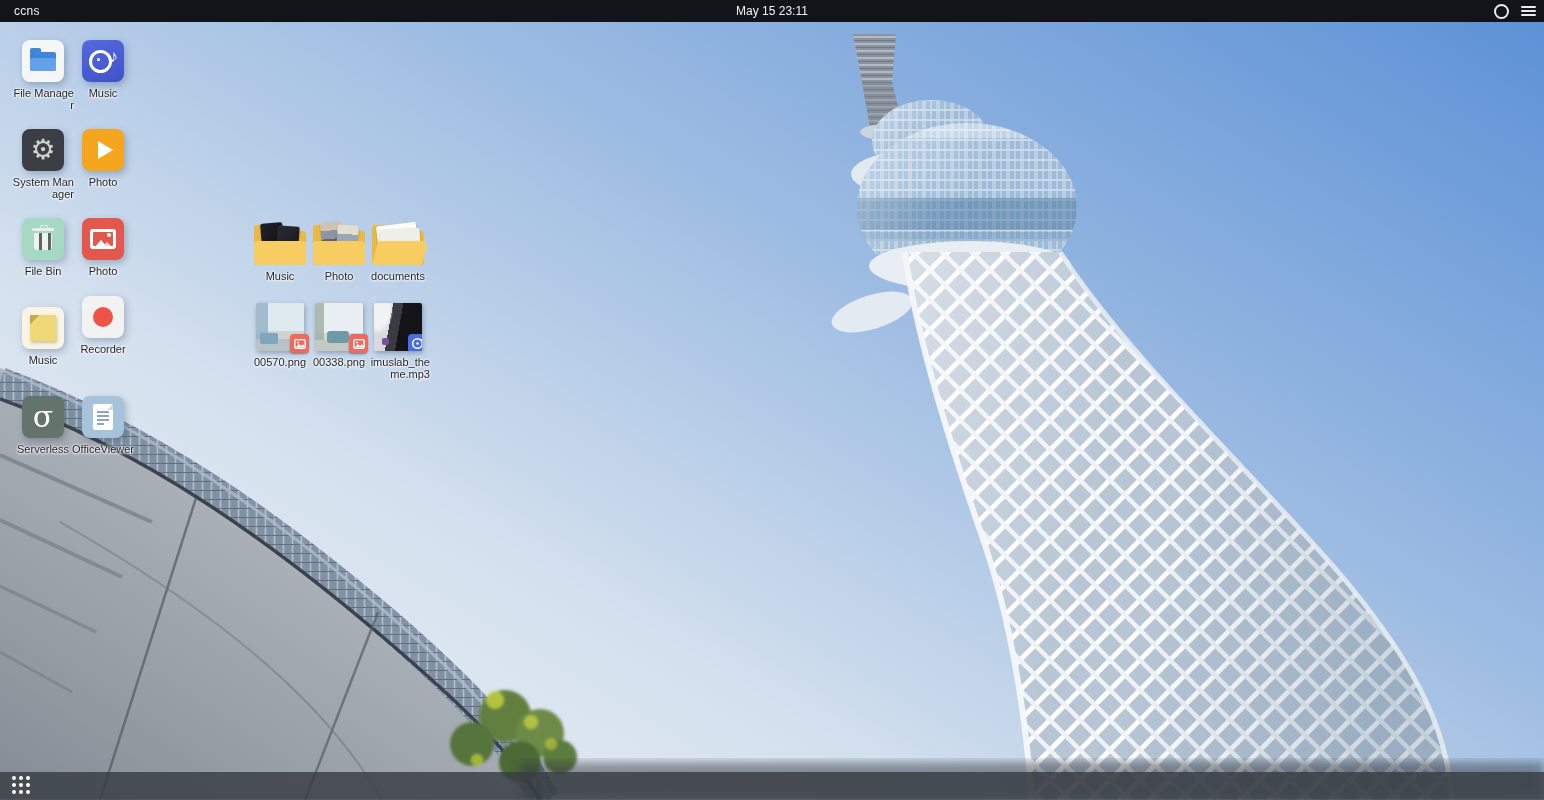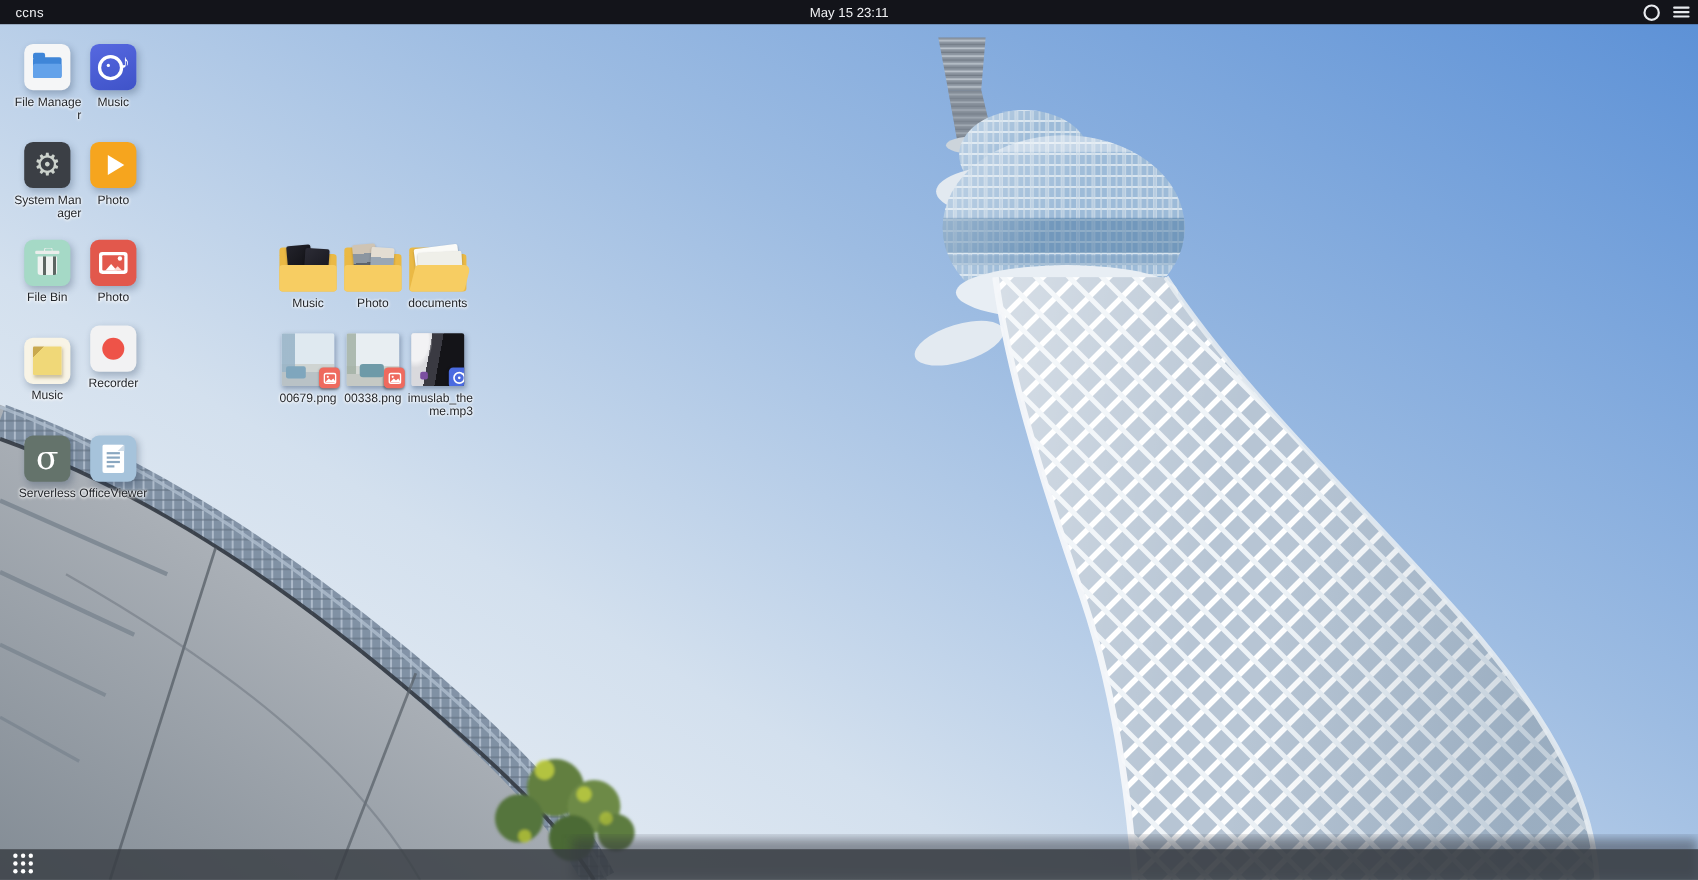--- a/index.html
+++ b/index.html
@@ -377,21 +377,21 @@
   <div class="cell mid" style="left:248px;top:303px">
     <div class="thumb t792">
       <span class="badge badge-img">
         <svg width="12" height="12" viewBox="0 0 12 12">
             <rect x="0.8" y="1.6" width="10.4" height="8.8" rx="1.6" fill="none" stroke="#fff" stroke-width="1.4"></rect>
             <circle cx="4" cy="4.6" r="1" fill="#fff"></circle>
             <path d="M2,9 L5,6 L7,8 L9,6.2 L10.6,8.4 L10.6,9.4 L2,9.4 Z" fill="#fff"></path>
           </svg>
       </span>
     </div>
-    <div class="lbl">00679.png</div>
+    <div class="lbl">00570.png</div>
   </div>
 
   <div class="cell mid" style="left:307px;top:303px">
     <div class="thumb t791">
       <span class="badge badge-img">
         <svg width="12" height="12" viewBox="0 0 12 12">
             <rect x="0.8" y="1.6" width="10.4" height="8.8" rx="1.6" fill="none" stroke="#fff" stroke-width="1.4"></rect>
             <circle cx="4" cy="4.6" r="1" fill="#fff"></circle>
             <path d="M2,9 L5,6 L7,8 L9,6.2 L10.6,8.4 L10.6,9.4 L2,9.4 Z" fill="#fff"></path>
           </svg>

